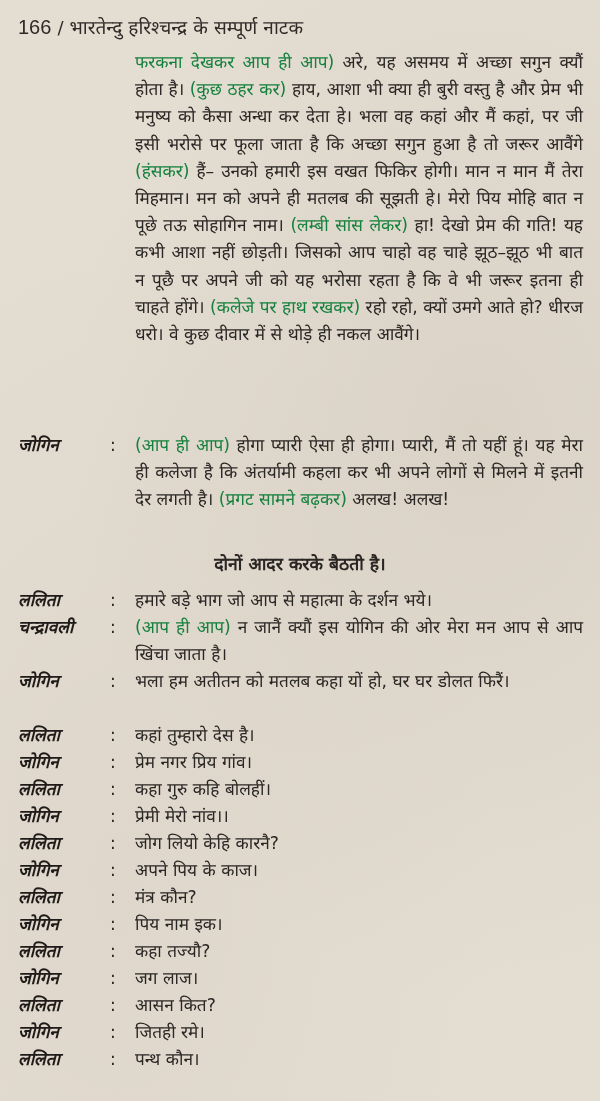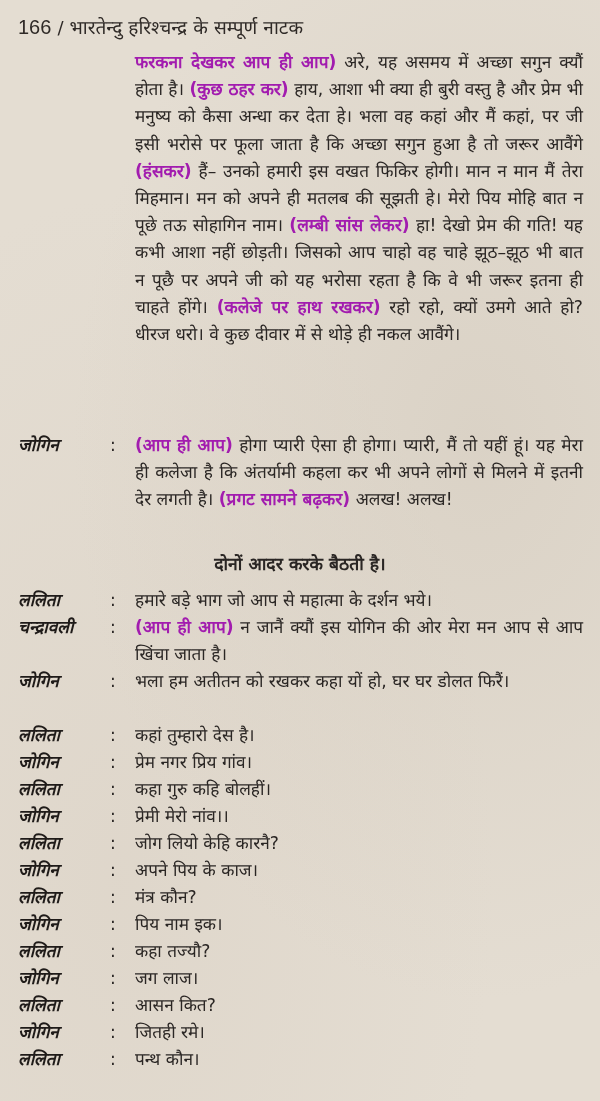--- a/index.html
+++ b/index.html
@@ -17,21 +17,21 @@
     position: absolute; left: 18px; top: 14px;
     font-size: 19px; color: #2f2a27; white-space: nowrap;
   }
   .header .pnum { font-family: "Liberation Sans", sans-serif; font-size: 20px; }
   .header .sep { margin: 0 6px; font-size: 18px; }
   .para {
     position: absolute; left: 135px; width: 448px;
     font-size: 17.2px; line-height: 27.2px; text-align: justify;
     text-align-last: left;
   }
-  .b { font-weight: bold; color: #a21caf; }
+  .b { font-weight: normal; color: #15803d; }
   .stage {
     position: absolute; left: 0; width: 600px; text-align: center;
     font-weight: bold; font-size: 17.5px; box-sizing: border-box;
   }
   .row { position: absolute; left: 0; width: 600px; font-size: 17.2px; line-height: 27.2px; }
   .speaker {
     position: absolute; left: 18px; top: 0; font-weight: bold; color: #1f1b19; white-space: nowrap; font-style: italic;
   }
   .colon { position: absolute; left: 110px; top: 0; }
   .line { position: absolute; left: 135px; width: 448px; text-align: justify; text-align-last: left; }
@@ -62,21 +62,21 @@
         <div class="line"><span>हमारे बड़े भाग जो आप से महात्मा के दर्शन भये।</span></div>
       </div>
       <div class="row" style="top: 614px;">
         <span class="speaker">चन्द्रावली</span>
         <span class="colon">:</span>
         <div class="line"><span class="b">(आप ही आप)</span><span> न जानैं क्यौं इस योगिन की ओर मेरा मन आप से आप खिंचा जाता है।</span></div>
       </div>
       <div class="row" style="top: 668px;">
         <span class="speaker">जोगिन</span>
         <span class="colon">:</span>
-        <div class="line"><span>भला हम अतीतन को रखकर कहा यों हो, घर घर डोलत फिरैं।</span></div>
+        <div class="line"><span>भला हम अतीतन को मतलब कहा यों हो, घर घर डोलत फिरैं।</span></div>
       </div>
       <div class="row" style="top: 722px;">
         <span class="speaker">ललिता</span>
         <span class="colon">:</span>
         <div class="line"><span>कहां तुम्हारो देस है।</span></div>
       </div>
       <div class="row" style="top: 749px;">
         <span class="speaker">जोगिन</span>
         <span class="colon">:</span>
         <div class="line"><span>प्रेम नगर प्रिय गांव।</span></div>

